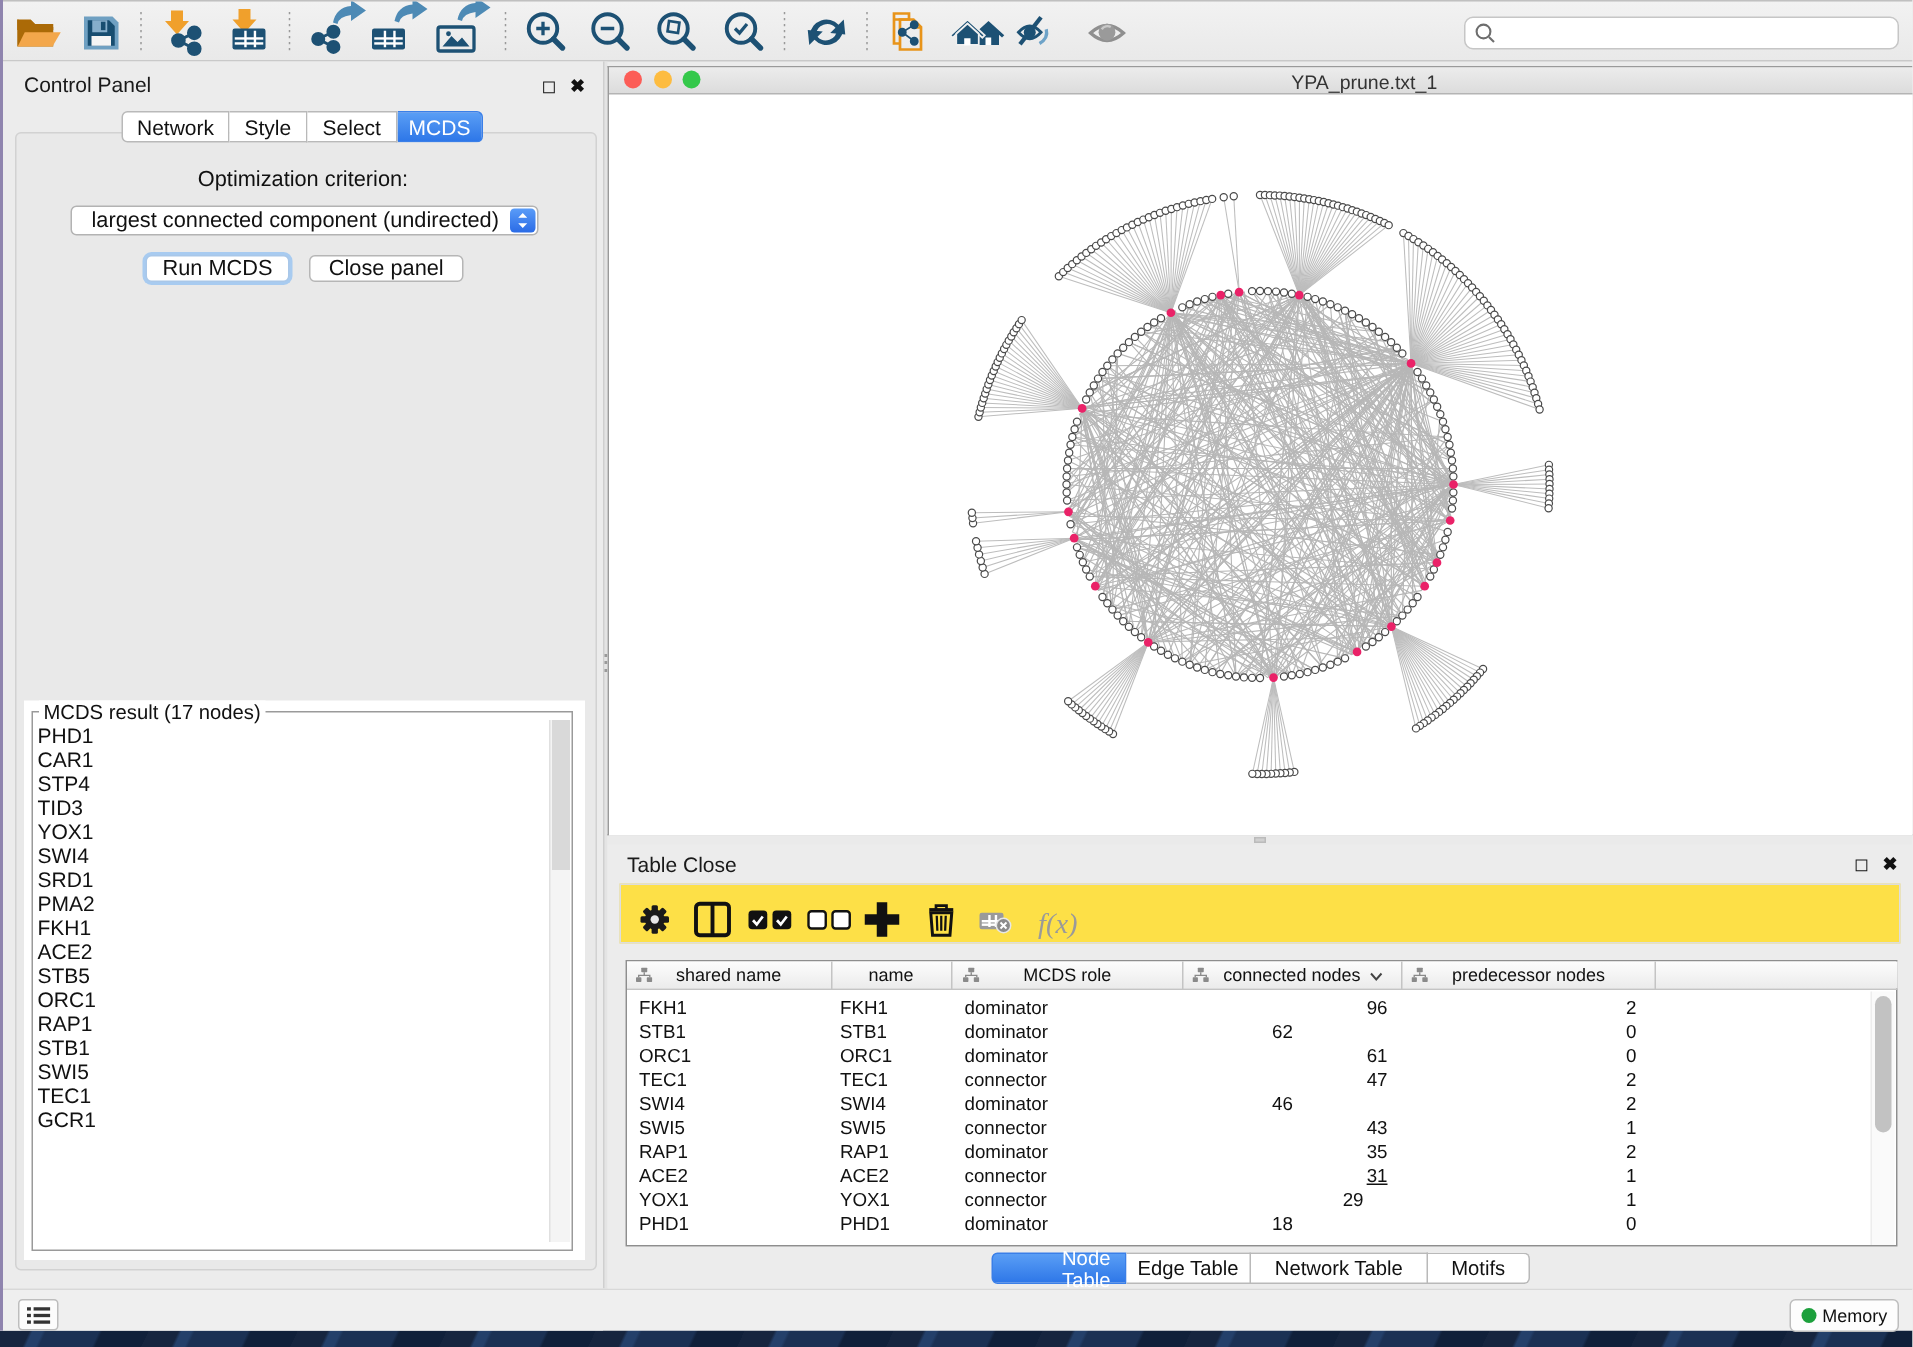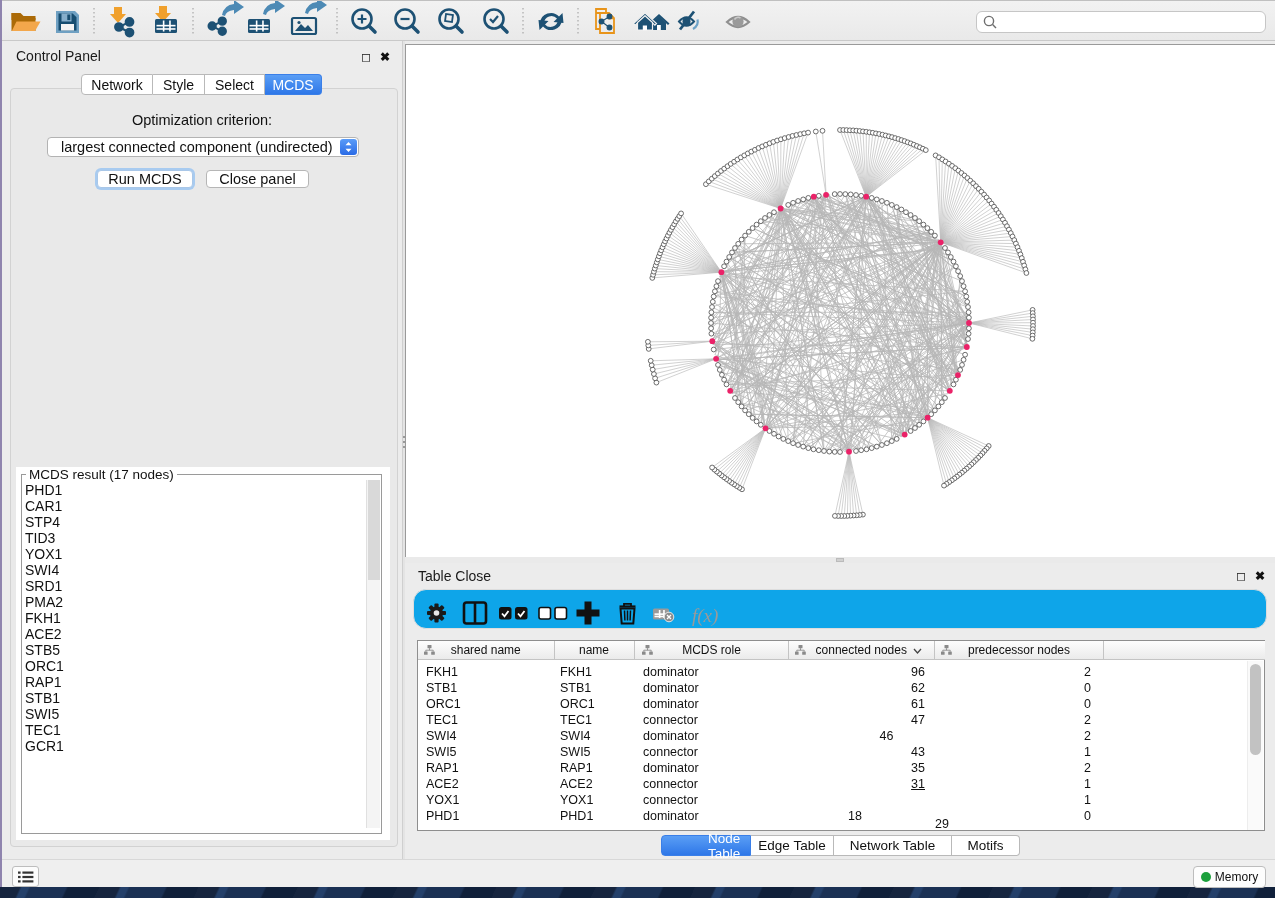--- a/index.html
+++ b/index.html
@@ -32,21 +32,21 @@
 #vsplit { left:402px; top:41px; width:3px; height:818px; background:#e4e4e4; border-left:1px solid #cfcfcf; }
 #netwin { left:405px; top:44px; width:870px; height:513px; background:#fff; border:1px solid #9a9a9a; border-right:none; }
 #nettitle { position:absolute; left:0; top:0; width:870px; height:18px; background:linear-gradient(#ececec,#dcdcdc); border-bottom:1px solid #b4b4b4; }
 #nettitle .t { position:absolute; left:0; top:2px; width:1007px; text-align:center; font-size:13px; color:#333; }
 .tl { position:absolute; top:2px; width:12px; height:12px; border-radius:50%; }
 #netview { position:absolute; left:0; top:19px; width:869px; height:493px; background:#fff; }
 #hsplit { left:405px; top:557px; width:870px; height:6px; background:#eaeaea; }
 #hgrip { position:absolute; left:431px; top:1px; width:8px; height:4px; background:#d0d0d0; border:1px solid #bbb; }
 #tpanel { left:405px; top:563px; width:870px; height:296px; background:#ececec; }
 #tpanel .title { position:absolute; left:13px; top:5px; font-size:14px; color:#1a1a1a; }
-#ttoolbar { position:absolute; left:8px; top:26px; width:854px; height:40px; background:#0ea5e9; border:1px solid #ddd; border-radius:13px; }
+#ttoolbar { position:absolute; left:8px; top:26px; width:854px; height:40px; background:#fde047; border:1px solid #ddd; border-radius:0; }
 #tblbox { position:absolute; left:12px; top:77px; width:848px; height:191px; background:#fff; border:1px solid #8e8e8e; }
 #thead { position:absolute; left:0; top:0; width:686px; height:19px; background:linear-gradient(#fdfdfd,#ebebeb); border-bottom:1px solid #c4c4c4; }
 .hcell { position:absolute; top:0; height:19px; border-right:1px solid #c4c4c4; font-size:12px; color:#111; text-align:center; line-height:19px; }
 #theadrest { position:absolute; left:686px; top:0; width:161px; height:19px; background:linear-gradient(#fdfdfd,#ebebeb); border-bottom:1px solid #c4c4c4; }
 .trow { position:absolute; left:0; width:830px; height:16px; font-size:12.5px; color:#111; }
 .trow span { position:absolute; top:1px; }
 #tscroll { position:absolute; right:1px; top:20px; width:16px; height:169px; background:#fafafa; border-left:1px solid #ededed; }
 #tthumb { position:absolute; left:2px; top:3px; width:11px; height:91px; background:#c2c2c2; border-radius:6px; }
 #ttabs { position:absolute; left:256px; top:272px; height:21px; display:flex; }
 .ttab { height:21px; border:1px solid #b9b9b9; border-left:none; background:#fff; font-size:13.5px; color:#111; display:flex; align-items:center; justify-content:center; }
@@ -204,20 +204,26 @@
         <rect x="0" y="0.5" width="2.6" height="2.2"></rect>
         <rect x="4.4" y="0.5" width="11" height="2.2"></rect>
         <rect x="0" y="4.9" width="2.6" height="2.2"></rect>
         <rect x="4.4" y="4.9" width="11" height="2.2"></rect>
         <rect x="0" y="9.3" width="2.6" height="2.2"></rect>
         <rect x="4.4" y="9.3" width="11" height="2.2"></rect>
       </g>
     </svg>
   </div>
 <div class="abs" id="netwin">
+  <div id="nettitle">
+    <div class="tl" style="left:10px; background:#fc5d57;"></div>
+    <div class="tl" style="left:30px; background:#fdbc40;"></div>
+    <div class="tl" style="left:49px; background:#34c84a;"></div>
+    <div class="t">YPA_prune.txt_1</div>
+  </div>
   <div id="netview">
     <svg width="869" height="493" viewBox="405 63 869 493">
         <g stroke="#b7b7b7" stroke-width="0.75" fill="none">
           <path d="M779.6 207.5L944.0 247.0"></path>
           <path d="M779.6 207.5L740.6 405.4"></path>
           <path d="M779.6 207.5L880.9 444.0"></path>
           <path d="M779.6 207.5L909.6 430.0"></path>
           <path d="M779.6 207.5L957.1 373.8"></path>
           <path d="M779.6 207.5L751.6 416.9"></path>
           <path d="M779.6 207.5L768.4 430.0"></path>
@@ -1206,42 +1212,42 @@
         <span style="left:8px;">FKH1</span>
         <span style="left:142px;">FKH1</span>
         <span style="left:225px;">dominator</span>
         <span style="left:430px;width:77px;text-align:right;">96</span>
         <span style="left:560px;width:113px;text-align:right;">2</span>
       </div>
       <div class="trow" style="top:39px;">
         <span style="left:8px;">STB1</span>
         <span style="left:142px;">STB1</span>
         <span style="left:225px;">dominator</span>
-        <span style="left:430px;width:77px;text-align:right;">62</span>
+        <span style="left:430px;width:77px;text-align:left;">62</span>
         <span style="left:560px;width:113px;text-align:right;">0</span>
       </div>
       <div class="trow" style="top:55px;">
         <span style="left:8px;">ORC1</span>
         <span style="left:142px;">ORC1</span>
         <span style="left:225px;">dominator</span>
         <span style="left:430px;width:77px;text-align:right;">61</span>
         <span style="left:560px;width:113px;text-align:right;">0</span>
       </div>
       <div class="trow" style="top:71px;">
         <span style="left:8px;">TEC1</span>
         <span style="left:142px;">TEC1</span>
         <span style="left:225px;">connector</span>
         <span style="left:430px;width:77px;text-align:right;">47</span>
         <span style="left:560px;width:113px;text-align:right;">2</span>
       </div>
       <div class="trow" style="top:87px;">
         <span style="left:8px;">SWI4</span>
         <span style="left:142px;">SWI4</span>
         <span style="left:225px;">dominator</span>
-        <span style="left:430px;width:77px;text-align:center;">46</span>
+        <span style="left:430px;width:77px;text-align:left;">46</span>
         <span style="left:560px;width:113px;text-align:right;">2</span>
       </div>
       <div class="trow" style="top:103px;">
         <span style="left:8px;">SWI5</span>
         <span style="left:142px;">SWI5</span>
         <span style="left:225px;">connector</span>
         <span style="left:430px;width:77px;text-align:right;">43</span>
         <span style="left:560px;width:113px;text-align:right;">1</span>
       </div>
       <div class="trow" style="top:119px;">
@@ -1255,21 +1261,21 @@
         <span style="left:8px;">ACE2</span>
         <span style="left:142px;">ACE2</span>
         <span style="left:225px;">connector</span>
         <span style="left:430px;width:77px;text-align:right;text-decoration:underline;">31</span>
         <span style="left:560px;width:113px;text-align:right;">1</span>
       </div>
       <div class="trow" style="top:151px;">
         <span style="left:8px;">YOX1</span>
         <span style="left:142px;">YOX1</span>
         <span style="left:225px;">connector</span>
-        <span style="left:454px;width:77px;text-align:right;margin-top:24px;">29</span>
+        <span style="left:414px;width:77px;text-align:right;">29</span>
         <span style="left:560px;width:113px;text-align:right;">1</span>
       </div>
       <div class="trow" style="top:167px;">
         <span style="left:8px;">PHD1</span>
         <span style="left:142px;">PHD1</span>
         <span style="left:225px;">dominator</span>
         <span style="left:430px;width:77px;text-align:left;">18</span>
         <span style="left:560px;width:113px;text-align:right;">0</span>
       </div>
     <div id="theadrest"></div>

